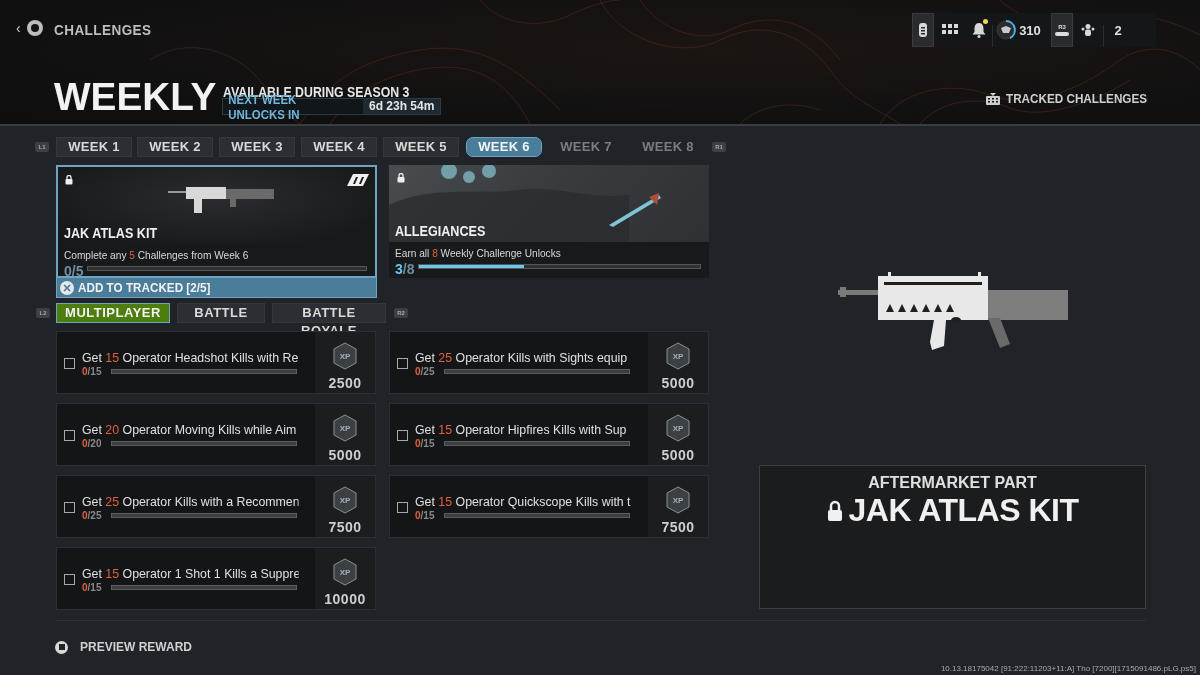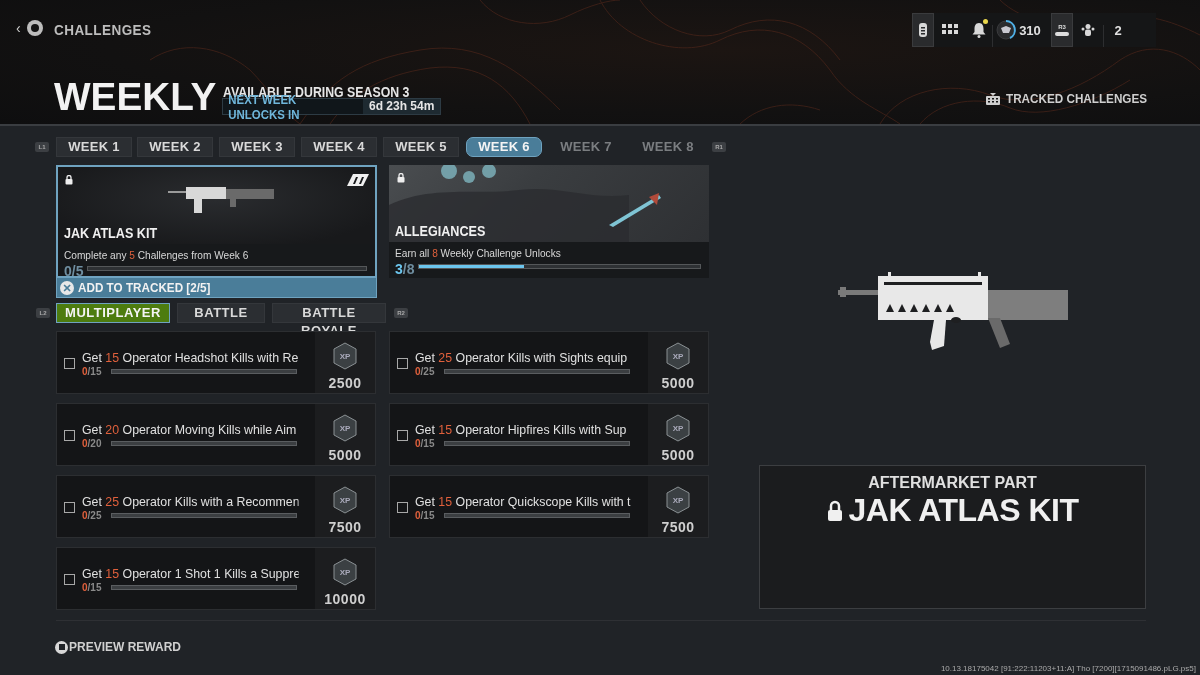--- a/index.html
+++ b/index.html
@@ -70,21 +70,21 @@
   .ch .reward .xp { position: absolute; left: 17px; top: 10px; width: 26px; height: 28px; }
   .ch .reward .amt { position: absolute; left: 0; width: 60px; top: 43px; text-align: center; font-size: 14px; font-weight: bold; color: #cfcfcf; letter-spacing: 0.5px; }
   .ch .lk { position: absolute; right: 50px; top: 4px; }
   
   .info { position: absolute; left: 759px; top: 465px; width: 387px; height: 144px; background: #1b1c1e; border: 1px solid #3c3e41; }
   .info .cat { position: absolute; left: 0; width: 100%; top: 8px; text-align: center; font-size: 16px; font-weight: bold; color: #e0e0e0; }
   .info .nm { position: absolute; left: 0; width: 100%; top: 26px; display: flex; justify-content: center; align-items: center; gap: 6px; }
   .info .nm .t { font-size: 32px; font-weight: 900; color: #f0f0f0; letter-spacing: -0.5px; }
   .info .wp { position: absolute; left: 0; width: 100%; top: 112px; text-align: center; font-size: 12px; font-weight: bold; color: #b8b8b8; }
   .bottom-divider { position: absolute; left: 56px; top: 620px; width: 1090px; height: 1px; background: #2e3034; }
-  .preview { position: absolute; left: 55px; top: 640px; display: flex; align-items: center; gap: 1px; }
+  .preview { position: absolute; left: 55px; top: 640px; display: flex; align-items: center; gap: 12px; }
   .preview .ic { width: 13px; height: 13px; border-radius: 50%; background: #d8d8d8; position: relative; }
   .preview .ic::after { content: ""; position: absolute; left: 3.5px; top: 3.5px; width: 6px; height: 6px; background: #202327; }
   .preview .lbl { font-size: 12px; font-weight: bold; color: #d0d0d0; }
   .build { position: absolute; right: 4px; top: 664px; font-size: 8px; color: #aaa; white-space: nowrap; }
 </style>
 </head>
 <body>
 
 <div class="header">
   <svg class="topo" viewBox="0 0 1200 124">

